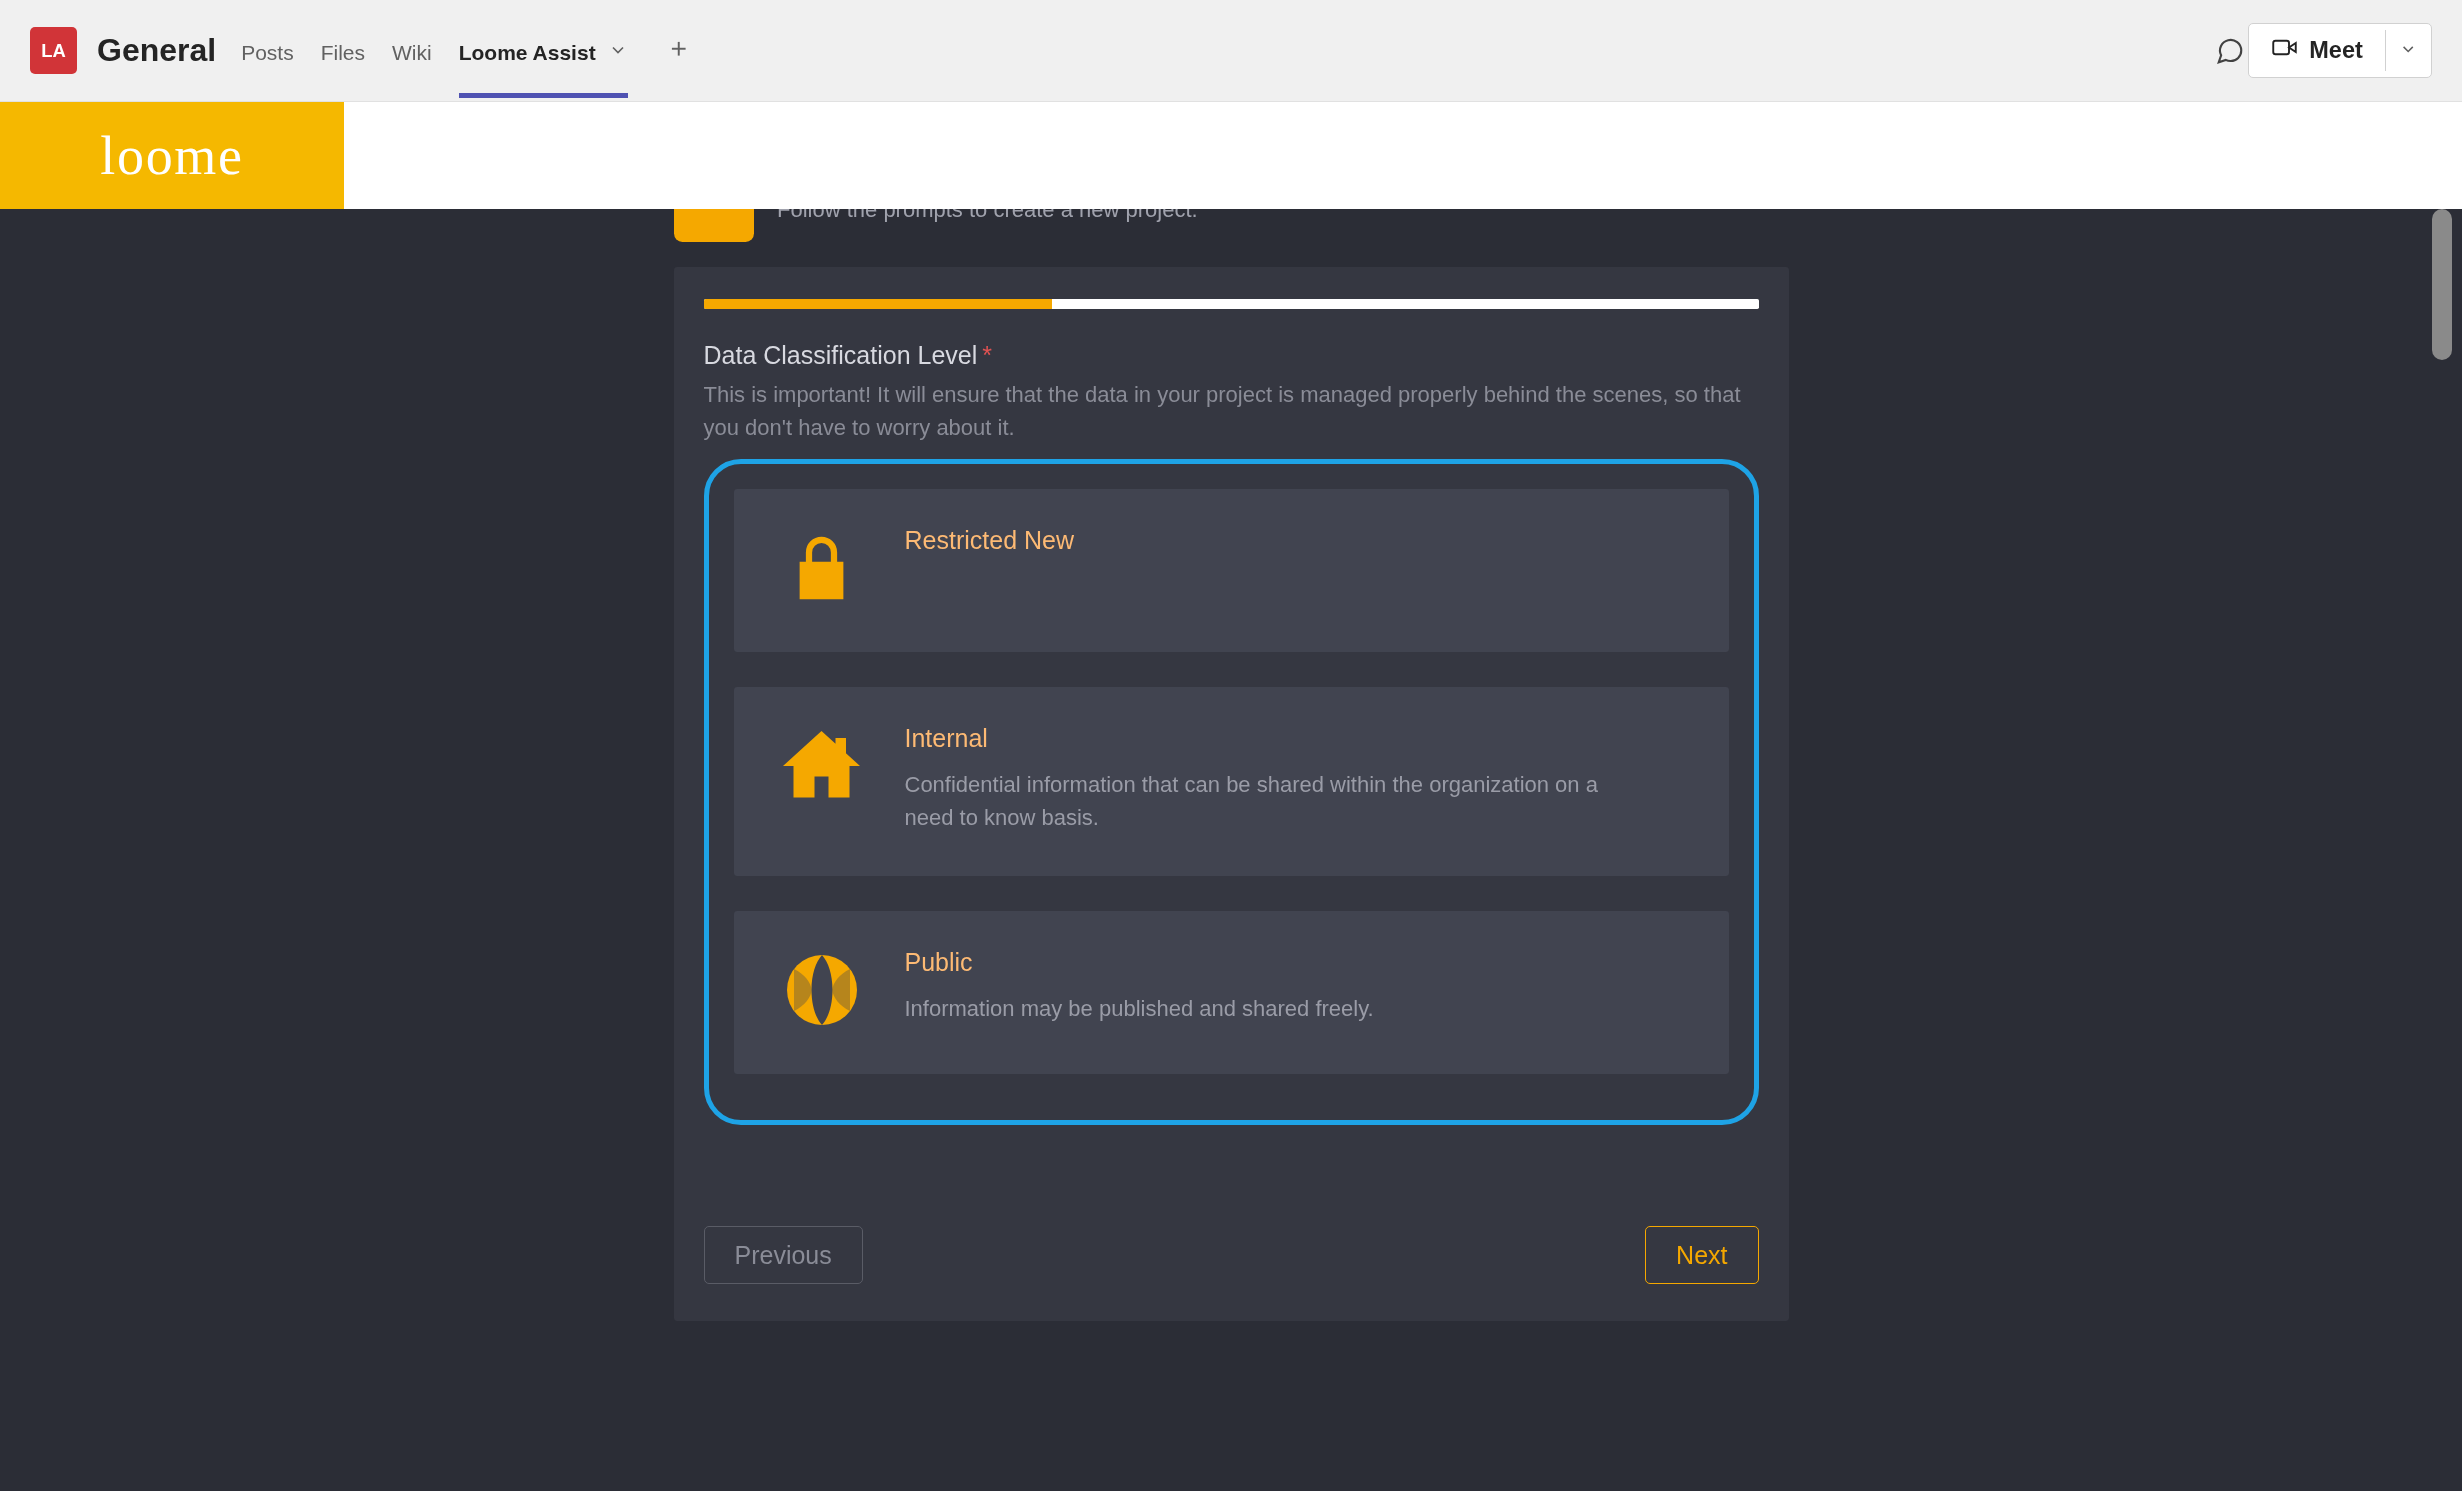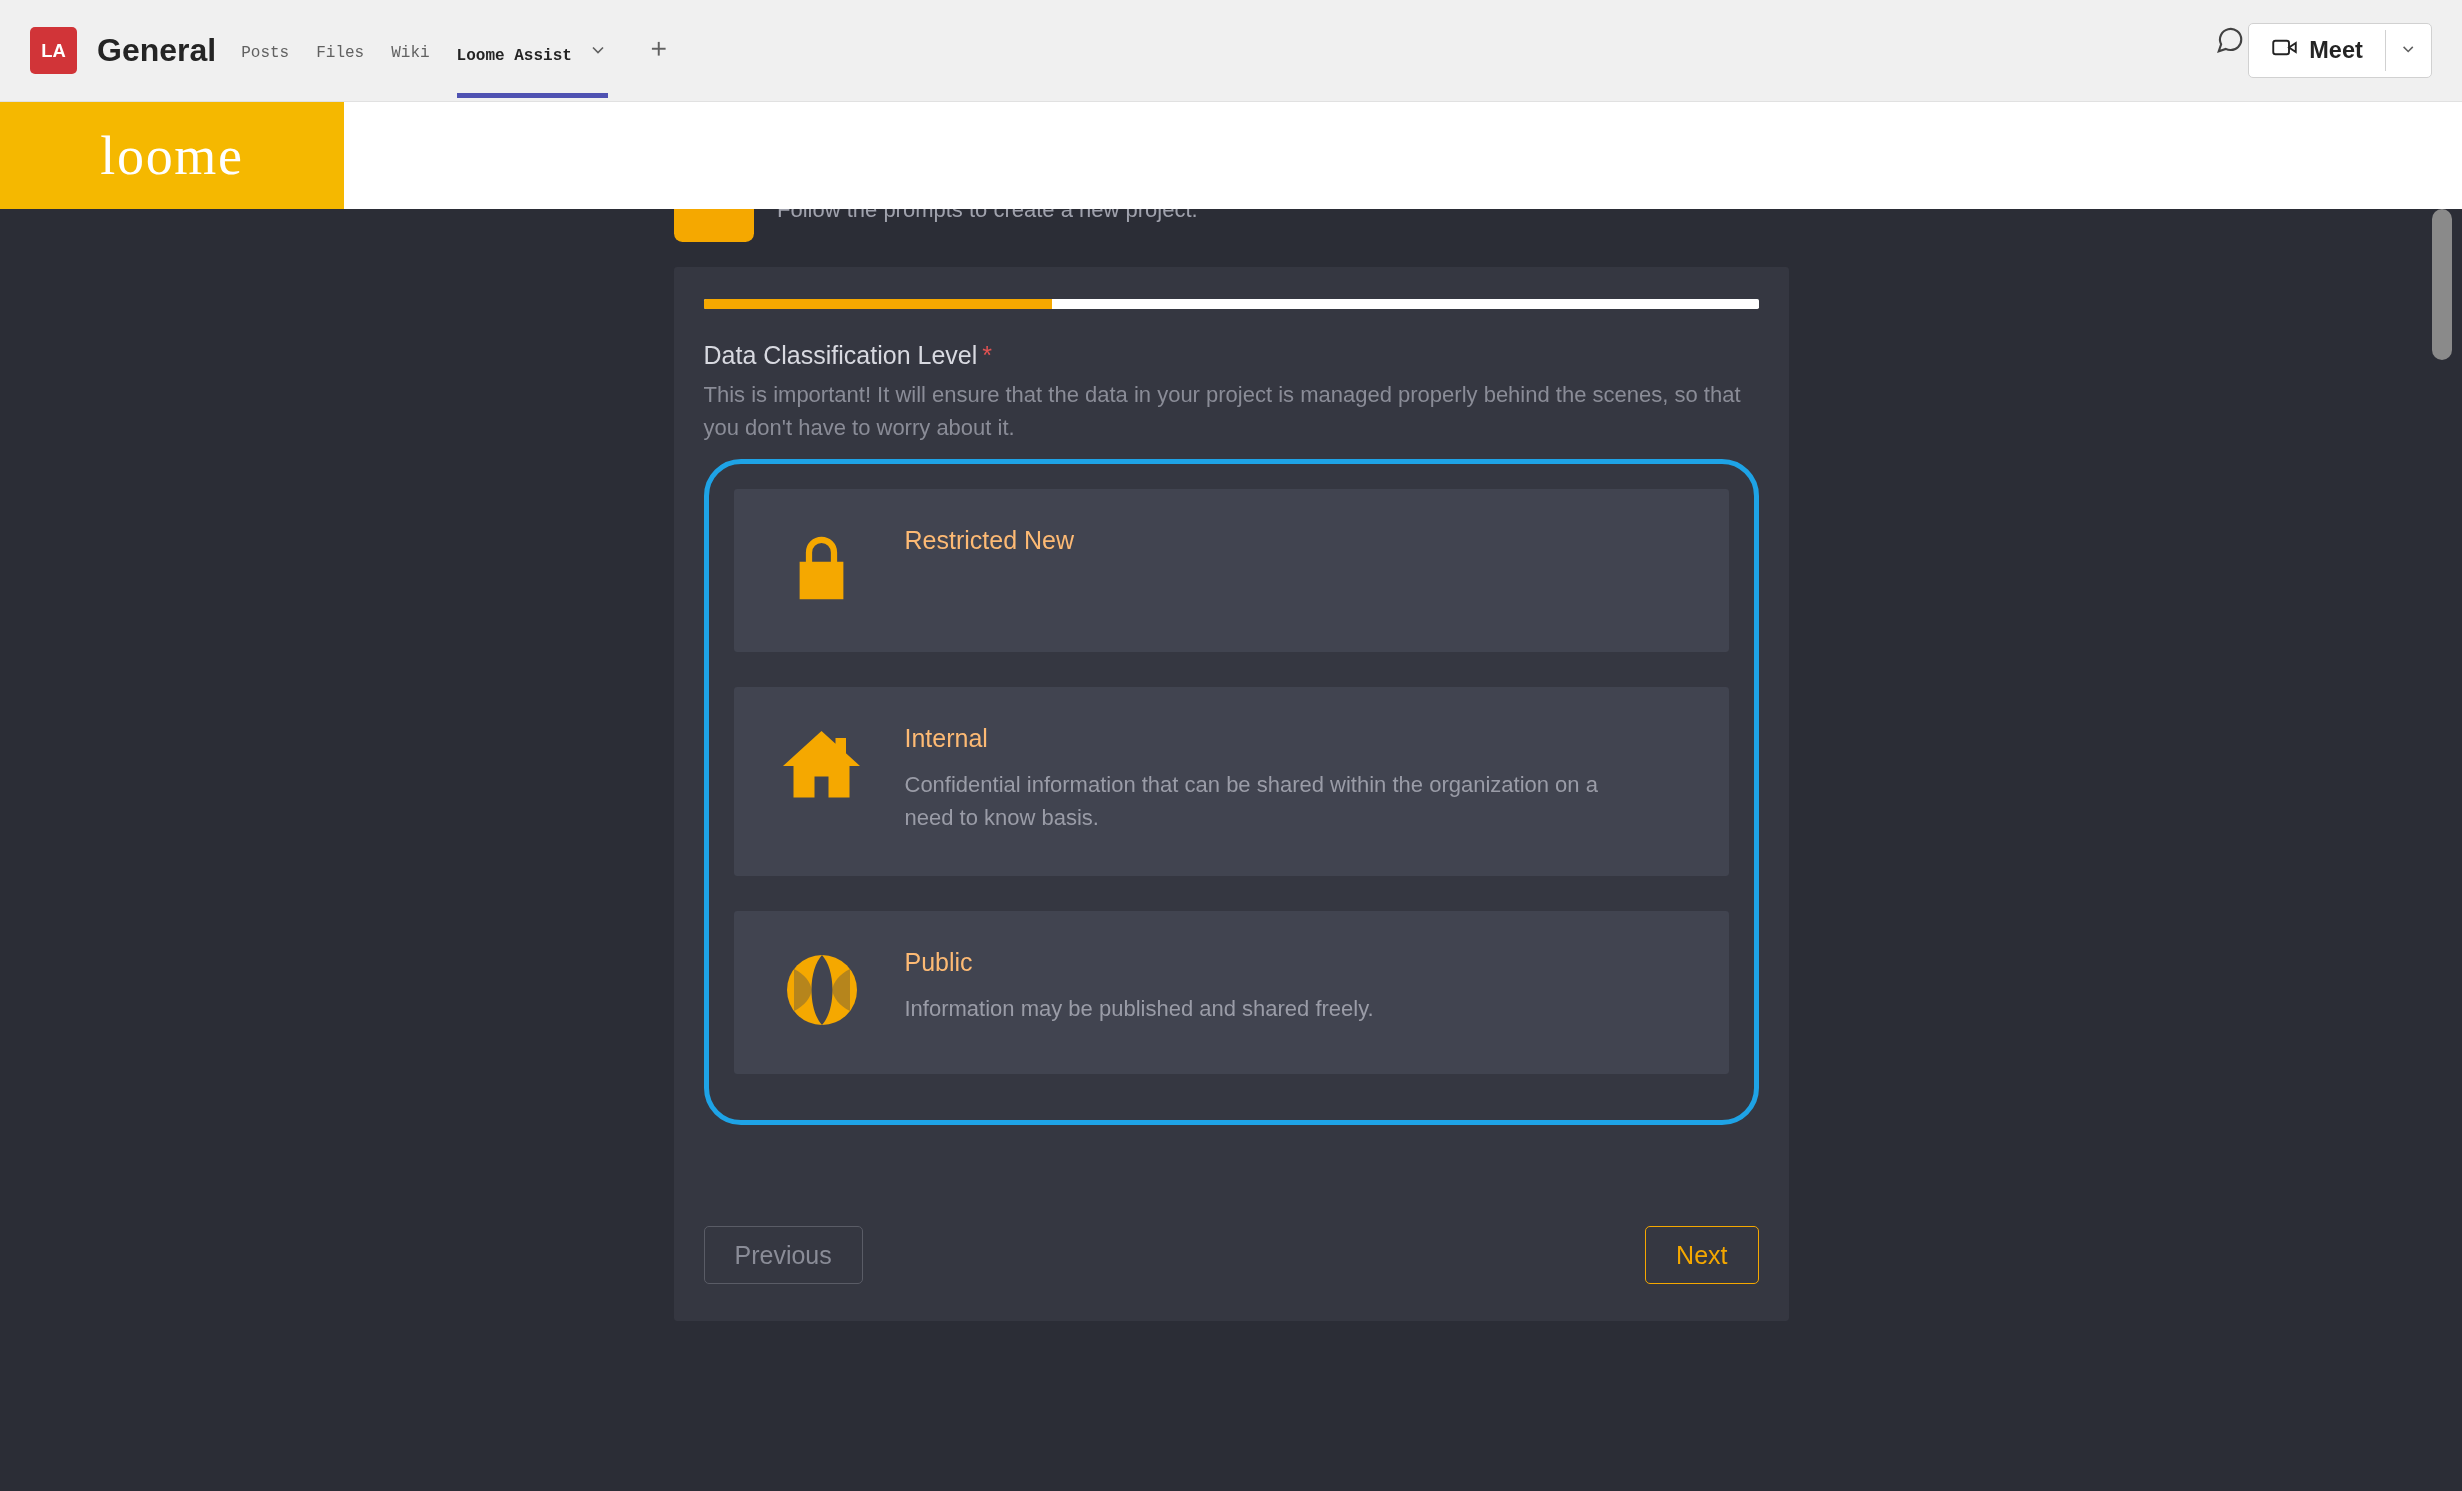--- a/index.html
+++ b/index.html
@@ -35,26 +35,25 @@
       margin-right: 20px;
     }
     .channel-title {
       font-size: 32px;
       font-weight: 700;
       color: #242424;
       margin-right: 25px;
     }
     .tabs { display: flex; align-items: center; gap: 27px; }
     .tab {
-      font-size: 16px;
+      font-size: 21px;
       color: #616161;
       padding: 34px 0 30px 0;
       cursor: pointer;
       position: relative;
-      font-family: Liberation Mono, monospace;
     }
     .tab.active {
       color: #242424;
       font-weight: 600;
     }
     .tab.active::after {
       content:"";
       position:absolute;
       left:0; right:0; bottom:-3.4px;
       height:5px;
@@ -66,20 +65,21 @@
     }
     .tab-add {
       font-size: 28.5px;
       color: #616161;
       cursor: pointer;
       padding: 0 11.7px;
     }
     .header-right {
       margin-left: auto;
       display: flex;
+      align-items: center;
       gap: 1px;
     }
     .chat-icon {
       width: 34px; height:34px;
       display:flex; align-items:center; justify-content:center;
       color:#424242;
       cursor:pointer;
     }
     .meet-btn {
       display:flex; align-items:center;

